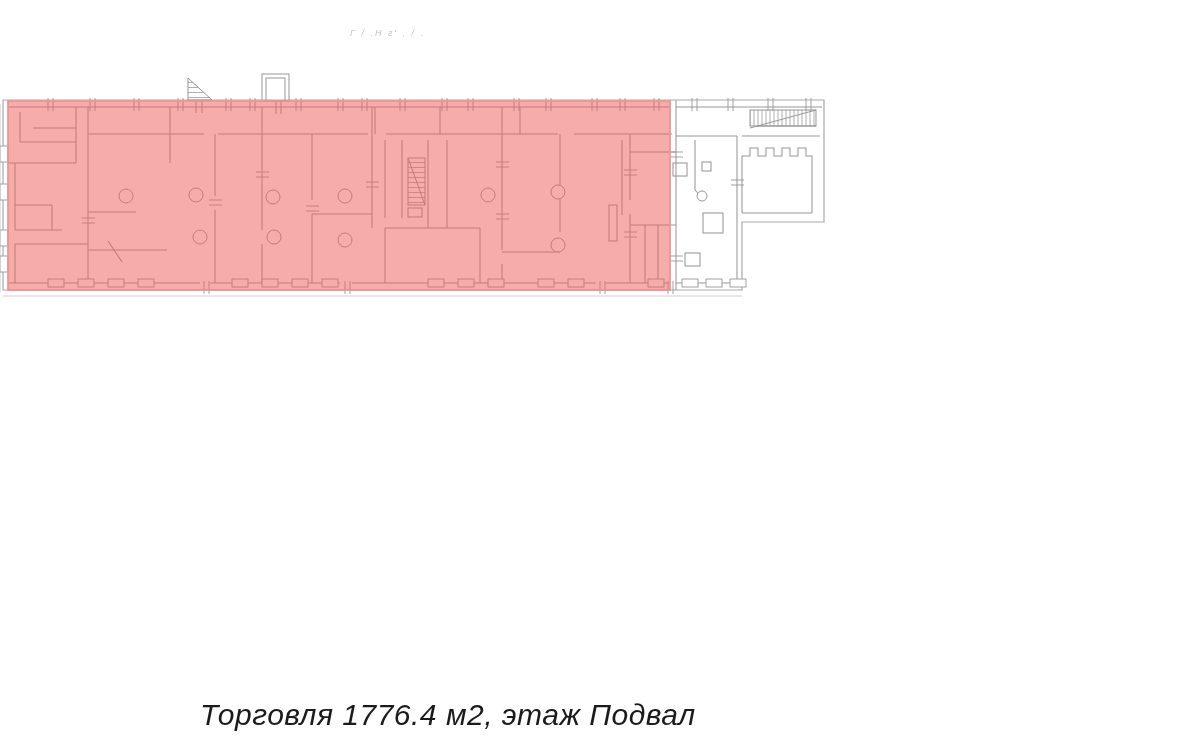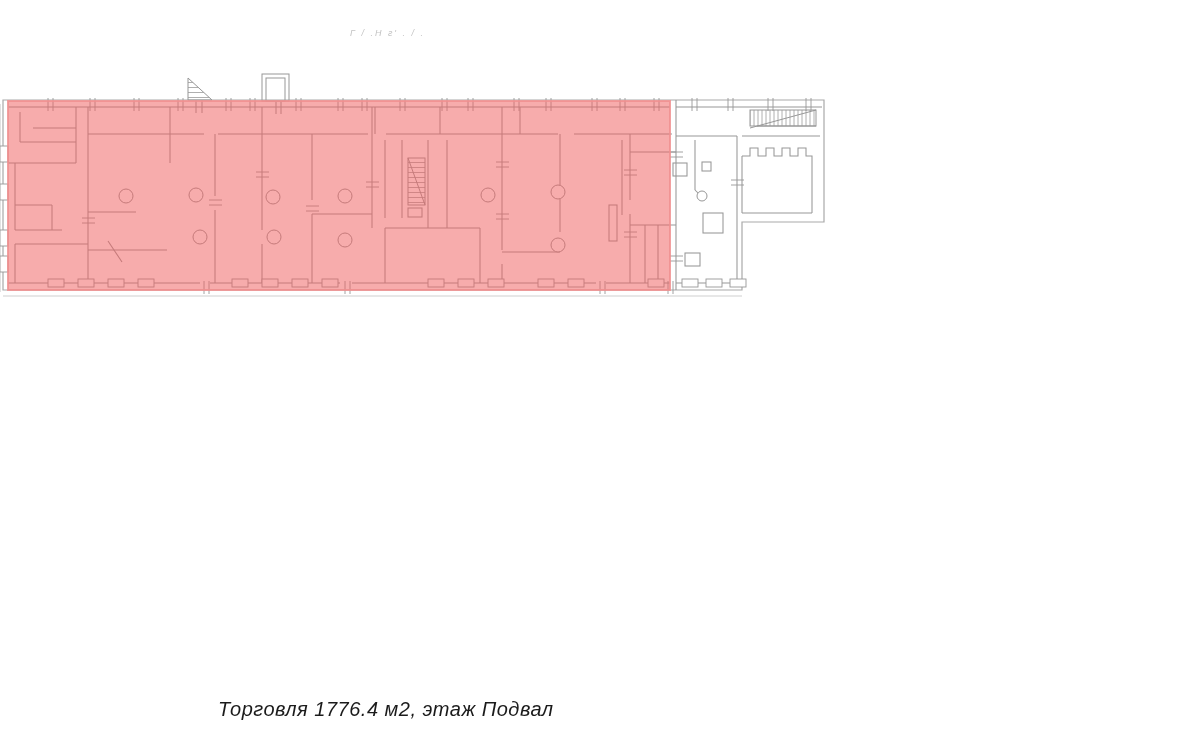--- a/index.html
+++ b/index.html
@@ -11,22 +11,22 @@
   }
   .stage { position: relative; width: 1200px; height: 745px; }
   .watermark {
     position: absolute; left: 350px; top: 28px;
     font-size: 9px; font-style: italic;
     color: #c3c3c3; letter-spacing: 2px; white-space: nowrap;
     user-select: none;
   }
   .plan-svg { position: absolute; left: 0; top: 0; }
   .caption {
-    position: absolute; left: 218px; top: 698px;
-    font-size: 20px; font-style: italic;
+    position: absolute; left: 200px; top: 698px;
+    font-size: 30px; font-style: italic;
     color: #1b1b1b; white-space: nowrap;
     letter-spacing: 0.5px;
   }
 </style>
 </head>
 <body>
 
 <div class="stage">
 
   <div class="watermark">Г / .Н г' . / .</div>

